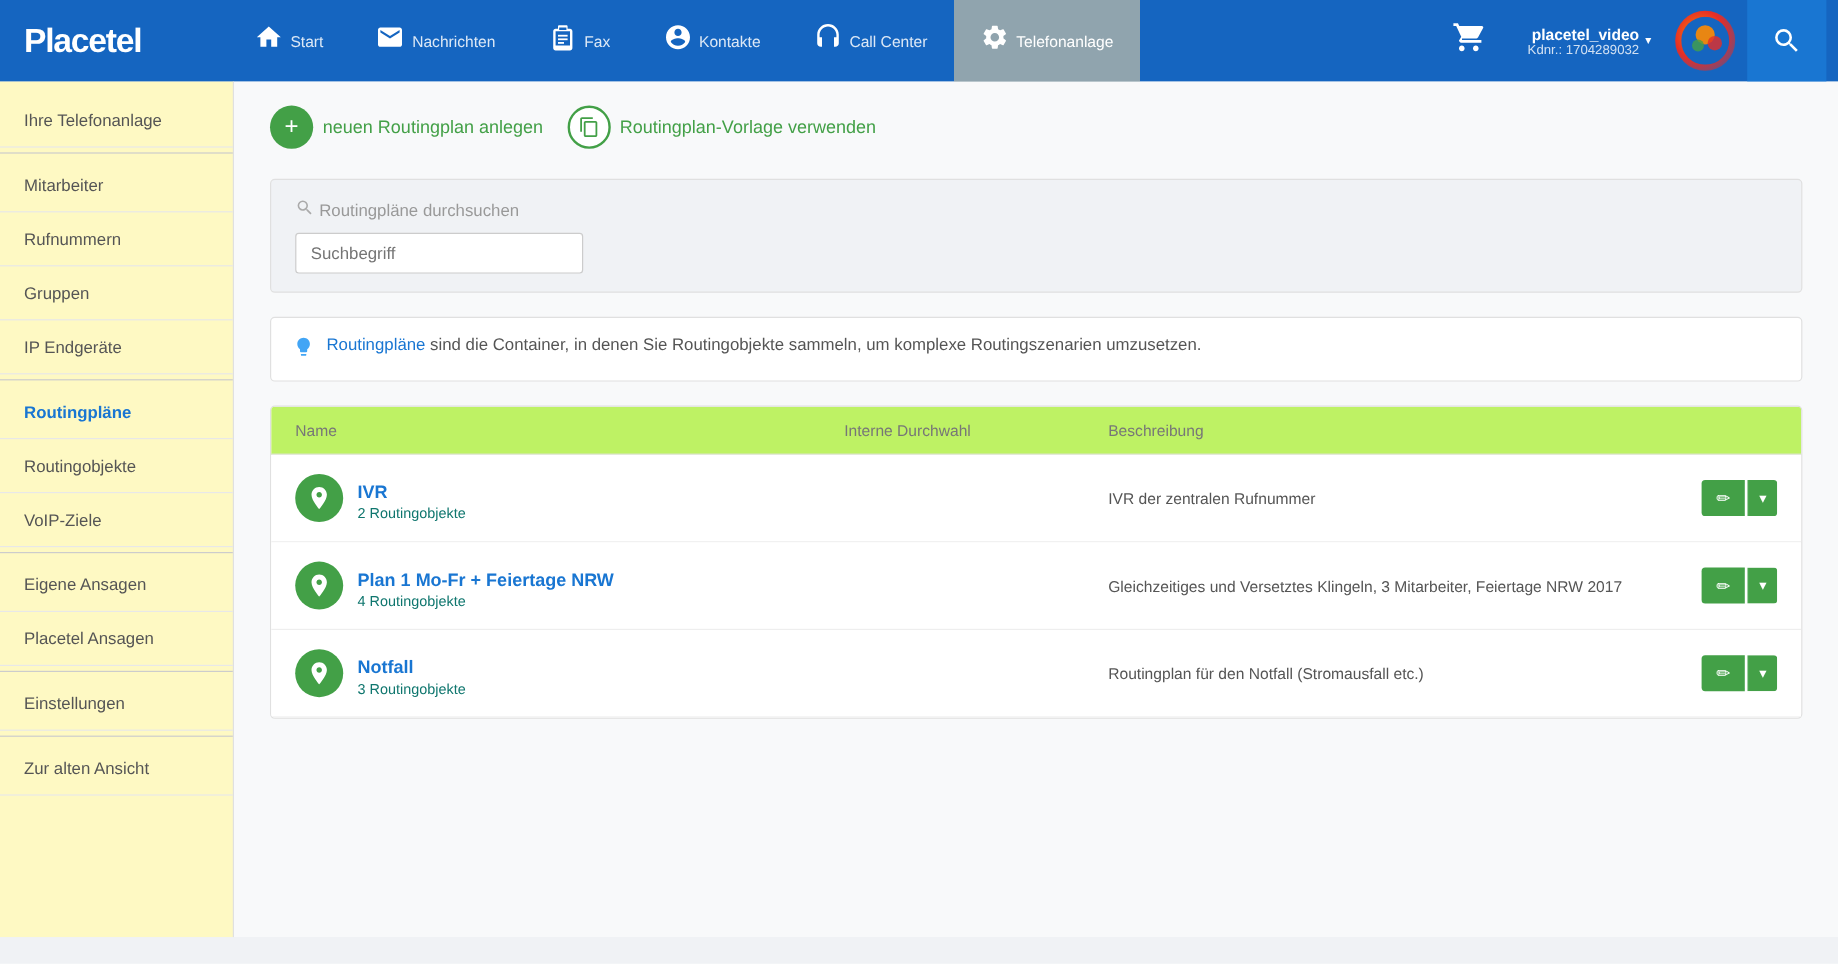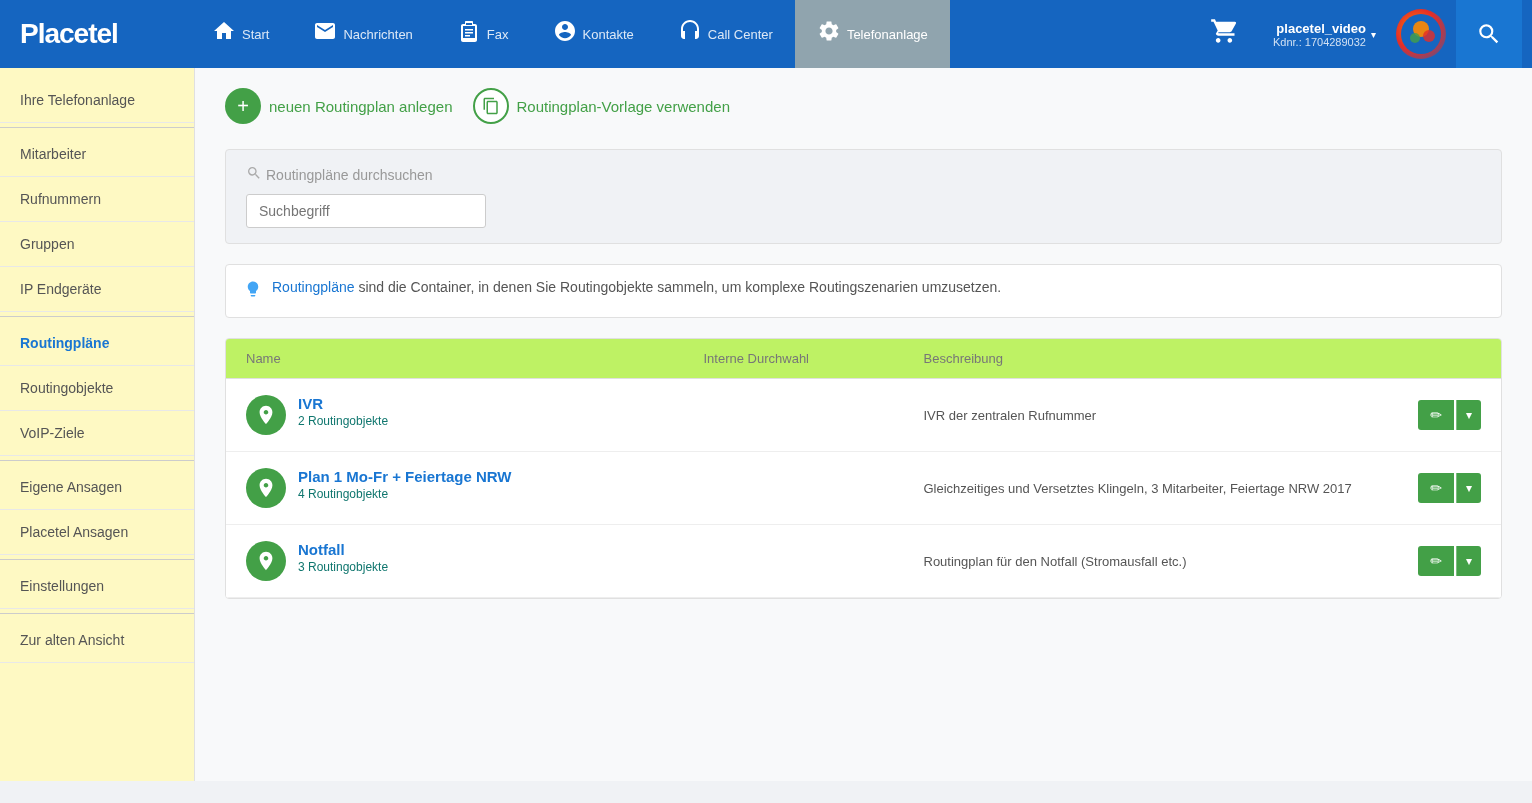--- a/index.html
+++ b/index.html
@@ -229,21 +229,21 @@
     .table-row {
       display: grid;
       grid-template-columns: 1fr 220px 1fr 100px;
       padding: 16px 20px;
       border-bottom: 1px solid #eee;
       align-items: center;
       background: white;
     }
     .row-name {
       display: flex;
-      align-items: flex-start;
+      align-items: flex-end;
       gap: 12px;
     }
     .row-icon {
       width: 40px;
       height: 40px;
       border-radius: 50%;
       background: #43a047;
       display: flex;
       align-items: center;
       justify-content: center;

